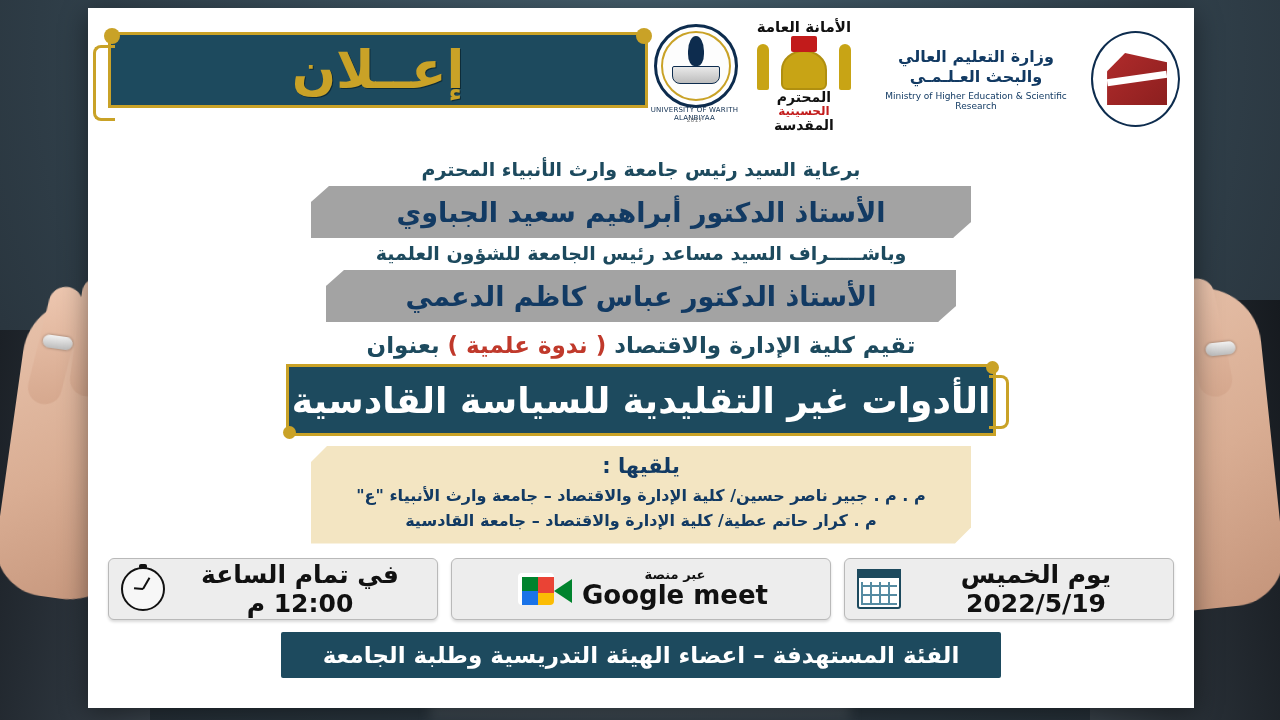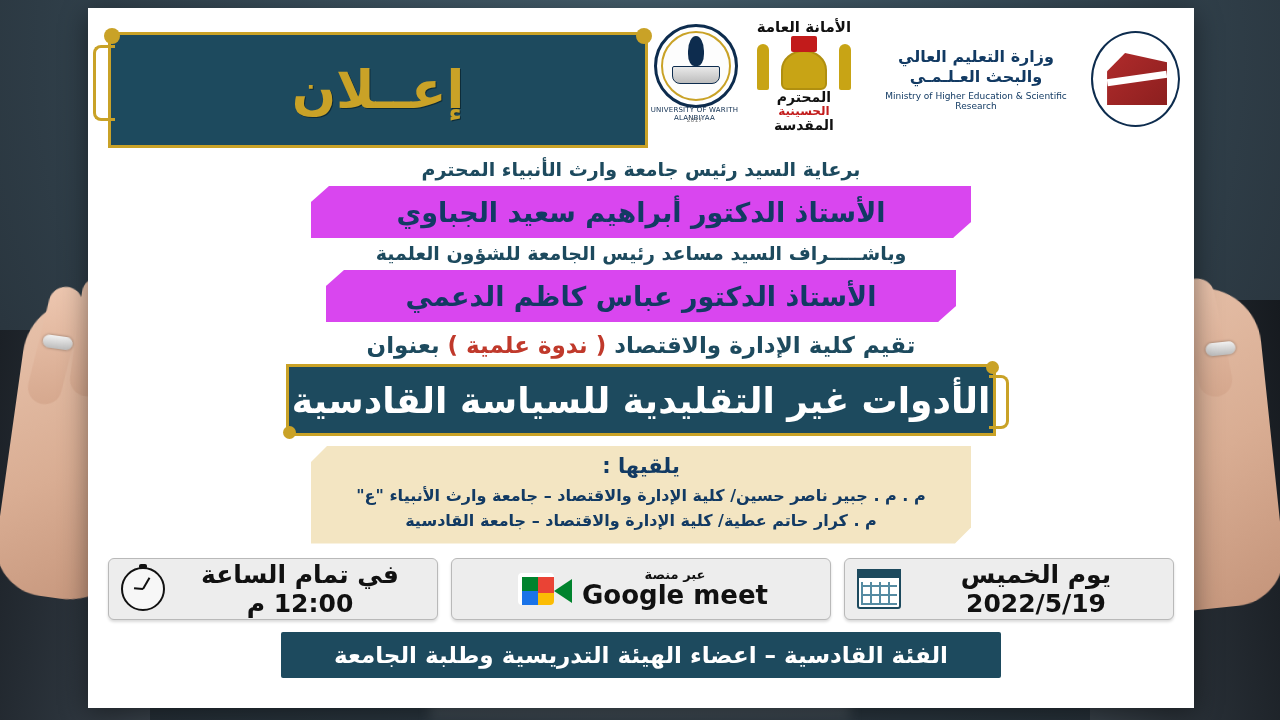--- a/index.html
+++ b/index.html
@@ -137,21 +137,21 @@
   }
   .logo-min .txt { text-align: center; }
   .logo-min .txt .l1 { color:#123a63; font-size: 16px; font-weight: bold; line-height: 1.25; }
   .logo-min .txt .l2 { color:#123a63; font-size: 16px; font-weight: bold; line-height: 1.25; }
   .logo-min .txt .l3 { color:#123a63; font-size: 9px; margin-top: 4px; }
 
   
   .banner-wrap { position: relative; margin-top: 18px; margin-left: 6px; }
   .banner {
     position: relative;
-    width: 540px; height: 116px;
+    width: 540px; height: 76px;
     background: #1d4a5e;
     border: 3px solid #c9a227;
     display: flex; align-items: center; justify-content: center;
   }
   .banner .label {
     color: #c9a227; font-size: 52px; font-weight: bold; letter-spacing: 12px;
     text-shadow: 1px 1px 0 #0d2b38;
   }
   .banner::before, .banner::after {
     content: ""; position: absolute; width: 16px; height: 16px; border-radius: 50%;
@@ -167,21 +167,21 @@
   
   .content { text-align: center; }
 
   .line-sub {
     color: #1d4a5e; font-size: 19px; font-weight: bold; margin: 4px 0 6px;
     letter-spacing: .3px;
   }
 
   .name-box {
     margin: 0 auto 4px; width: 660px; height: 52px;
-    background: #d946ef;
+    background: #a3a3a3;
     display: flex; align-items: center; justify-content: center;
     clip-path: polygon(18px 0, 100% 0, 100% calc(100% - 16px), calc(100% - 18px) 100%, 0 100%, 0 16px);
     box-shadow: 0 2px 3px rgba(0,0,0,.18);
   }
   .name-box span { color: #123a63; font-size: 27px; font-weight: bold; }
 
   .name-box.second { width: 630px; }
 
   .org-line {
     margin: 10px 0 6px;
@@ -408,15 +408,15 @@
       <div class="info-card card-time">
         <div class="txt">في تمام الساعة 12:00 م</div>
         <div class="clock-icon">
           <div class="top"></div>
           <div class="h1"></div>
           <div class="h2"></div>
         </div>
       </div>
     </div>
 
-    <div class="audience">الفئة القادسية – اعضاء الهيئة التدريسية وطلبة الجامعة</div>
+    <div class="audience">الفئة المستهدفة – اعضاء الهيئة التدريسية وطلبة الجامعة</div>
   </div>
 </div>
 
 </body></html>

